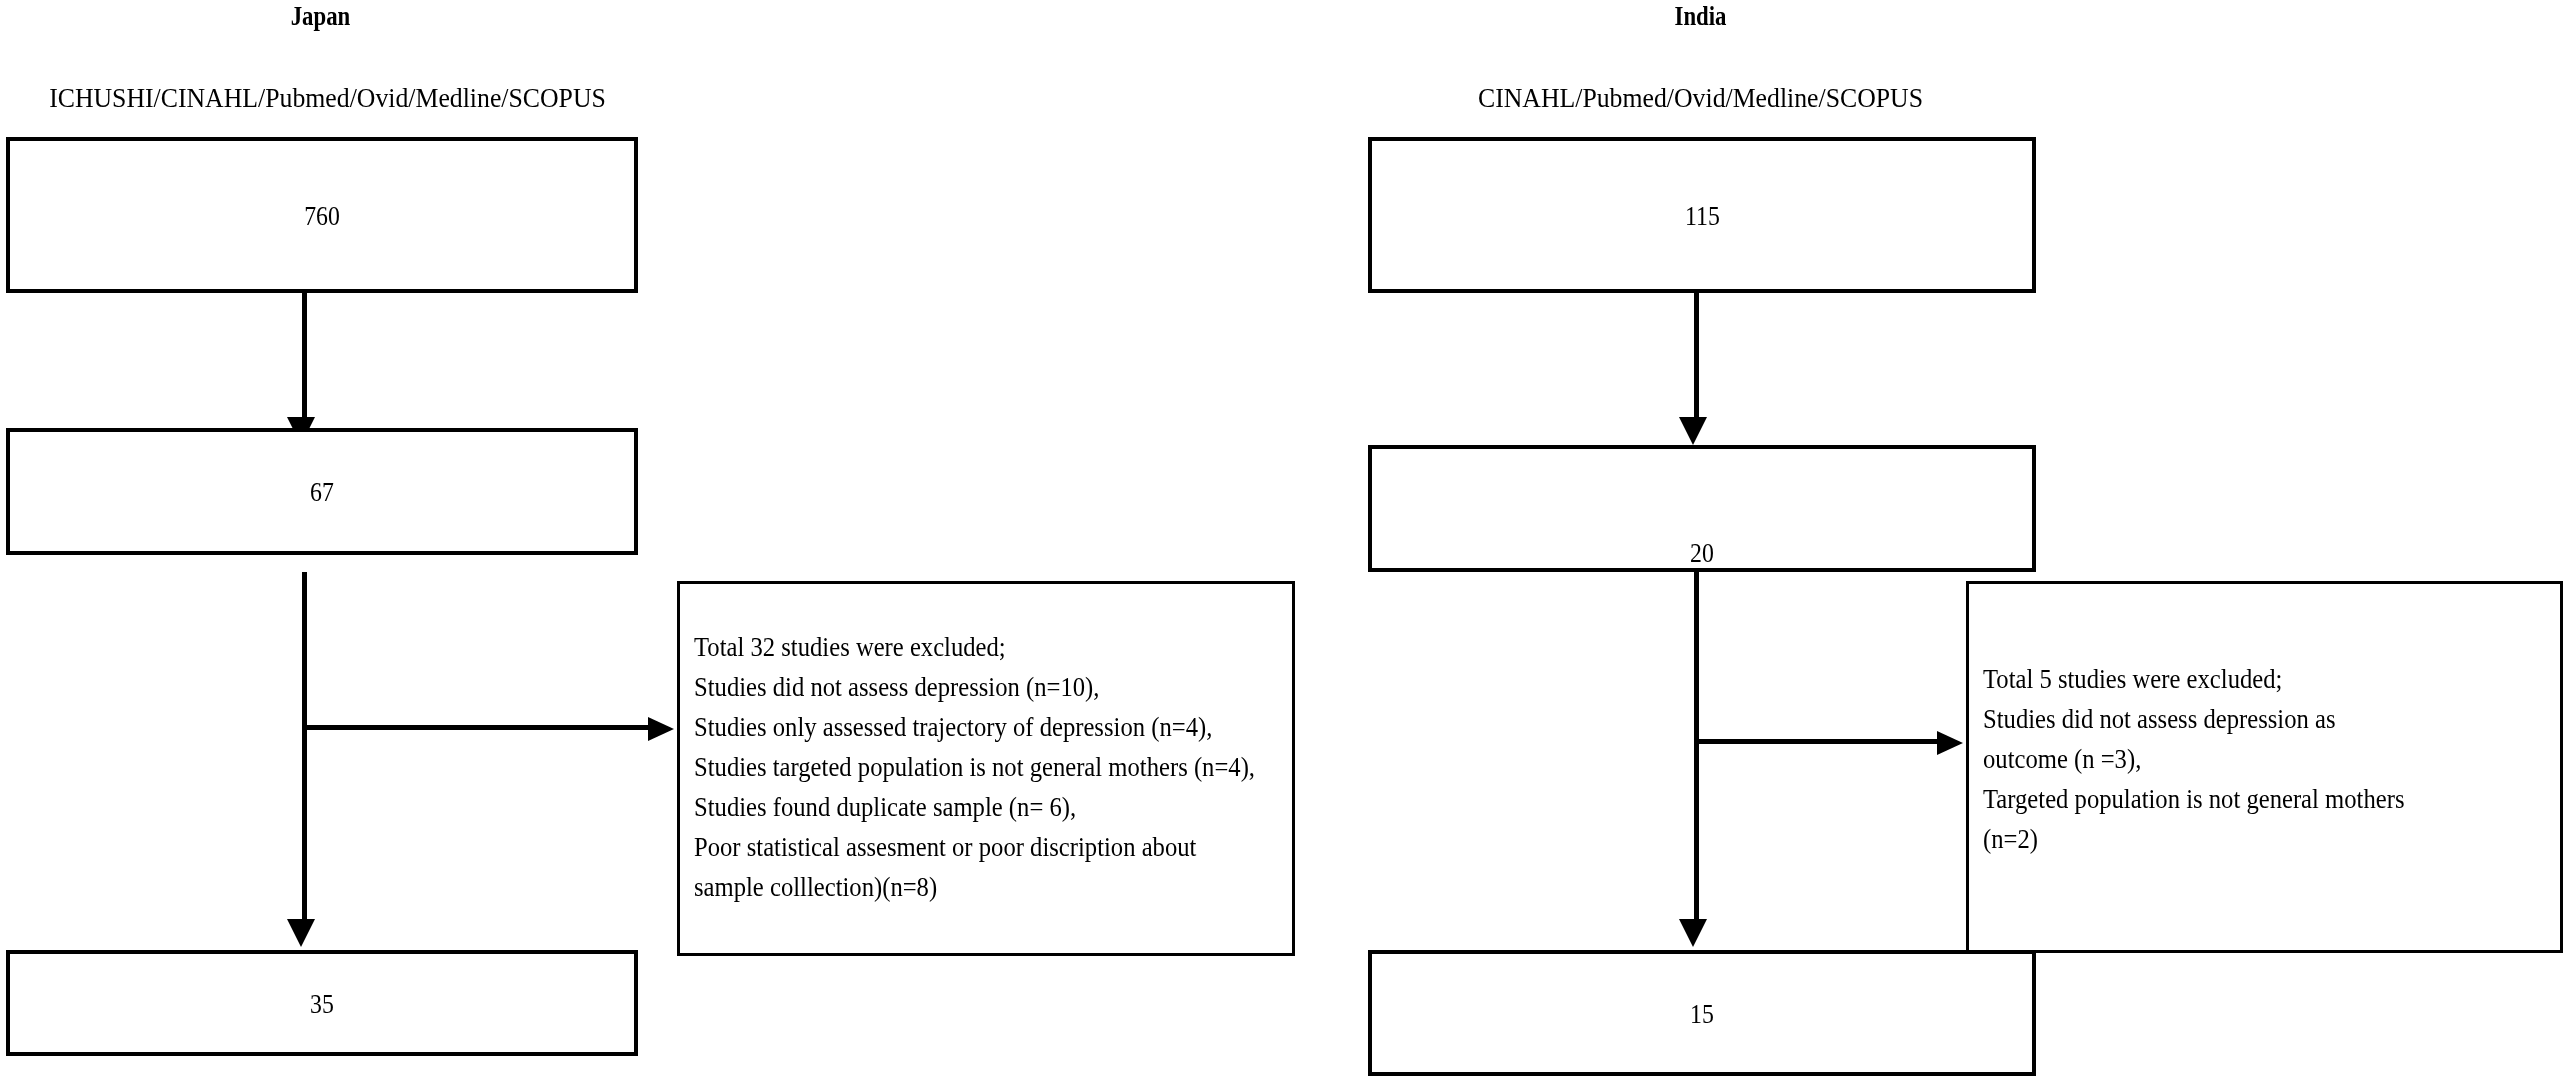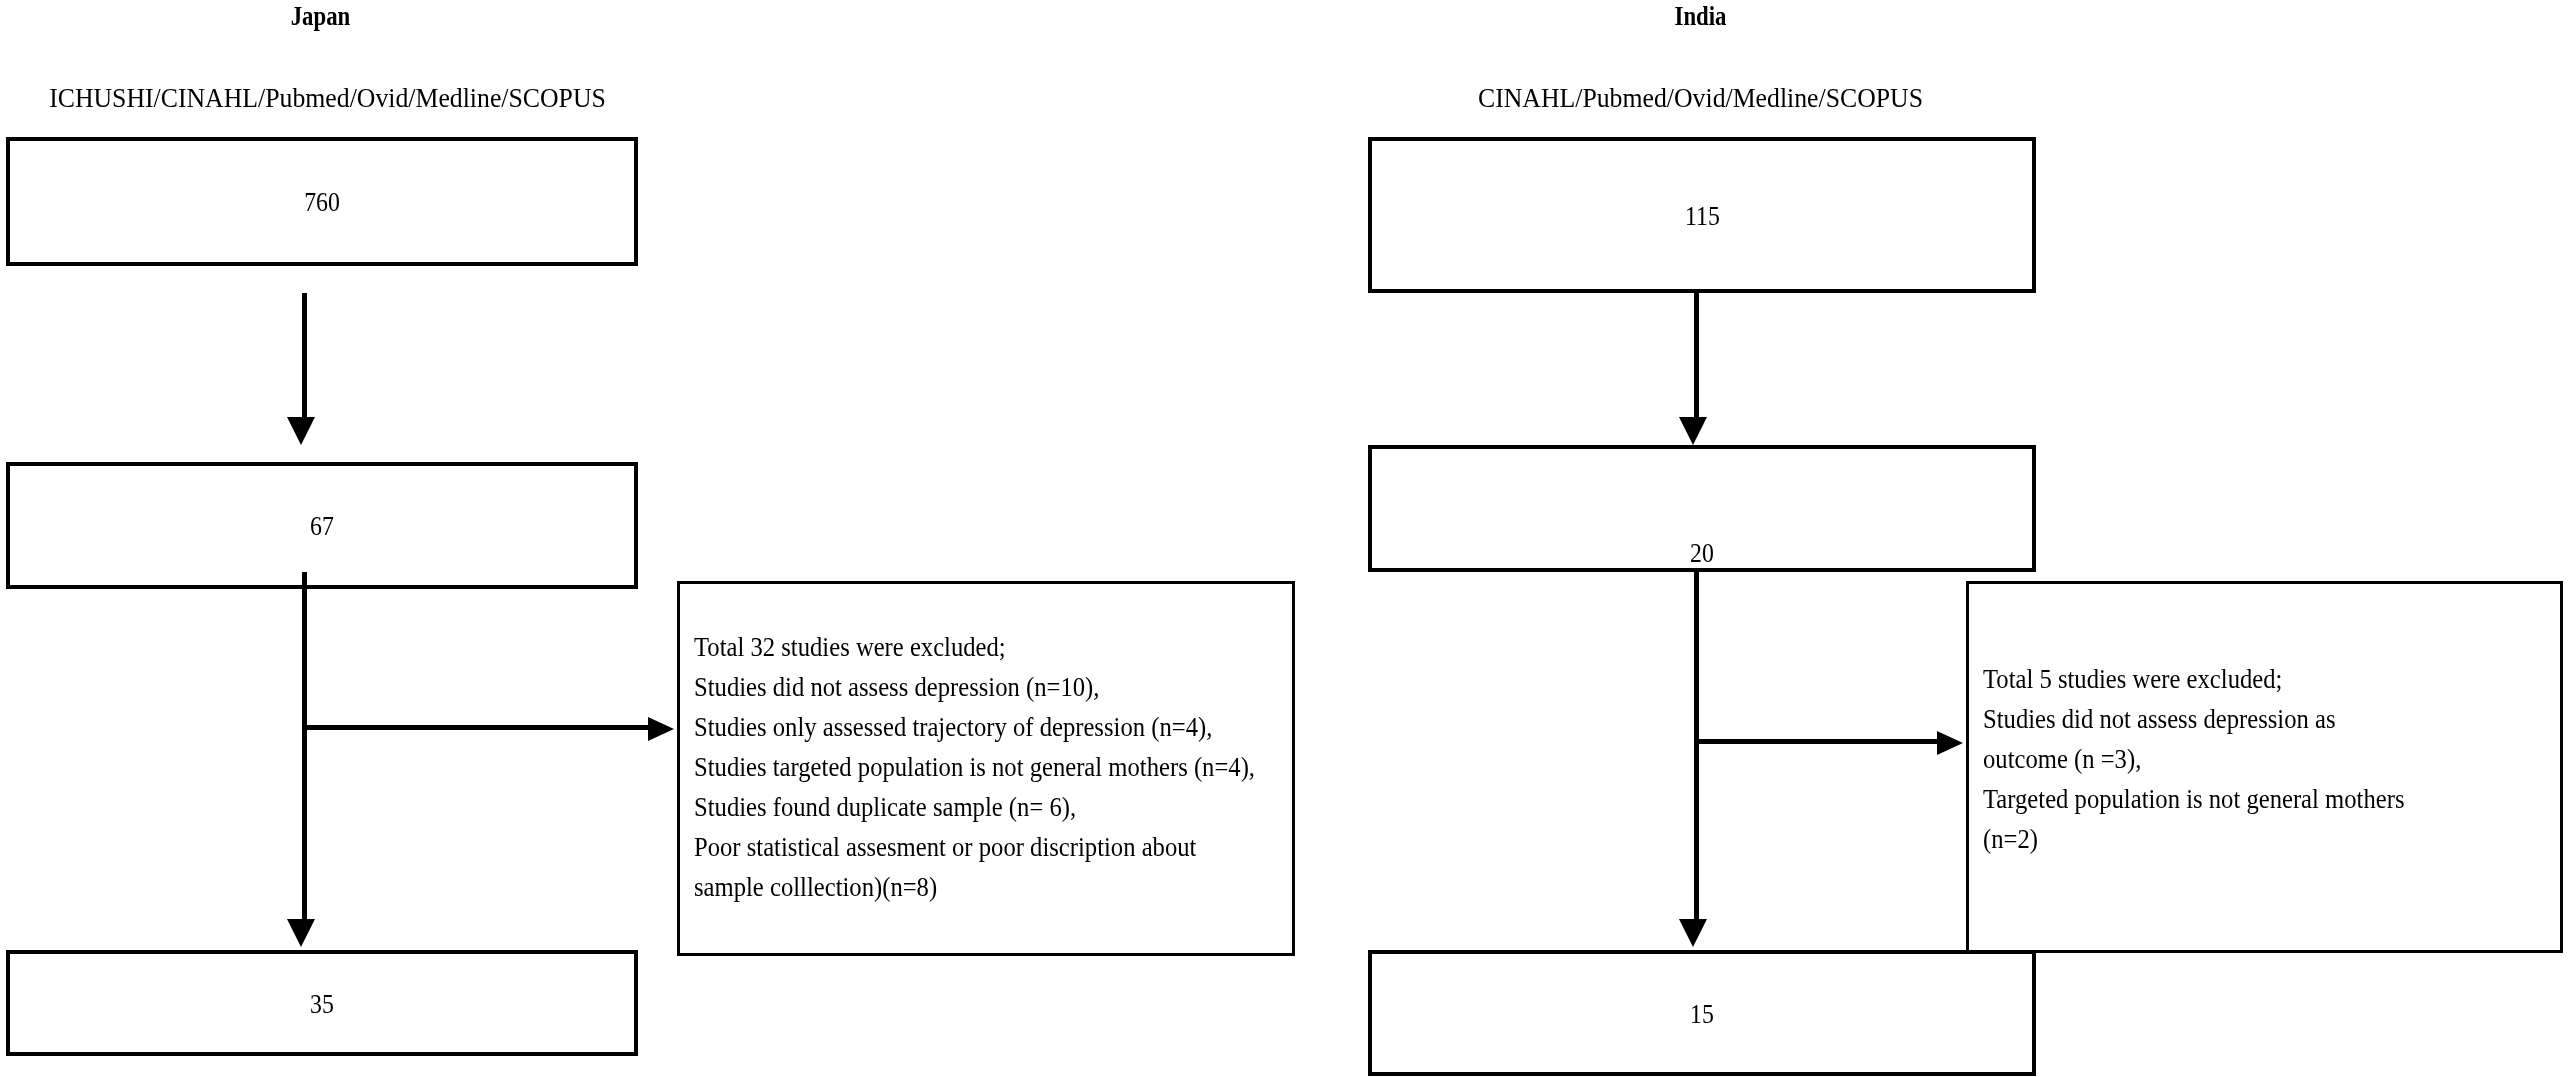--- a/index.html
+++ b/index.html
@@ -105,28 +105,28 @@
 </style>
 </head>
 <body>
 
 <div id="canvas">
 
   <div class="col-title" style="left:216px; top:1.4px; width:209px;">Japan</div>
 
   <div class="col-source" style="left:14px; top:82px; width:627px;">ICHUSHI/CINAHL/Pubmed/Ovid/Medline/SCOPUS</div>
 
-  <div class="node-box" style="left:5.6px; top:137px; width:632px; height:129px;">
+  <div class="node-box" style="left:5.6px; top:137px; width:632px; height:156px;">
     <span class="count">760</span>
   </div>
 
   <div class="vline" style="left:302px; top:293px; height:127px;"></div>
   <div class="arrow-down" style="left:287px; top:417px;"></div>
 
-  <div class="node-box" style="left:5.6px; top:462px; width:632px; height:127px;text-align:center;">
+  <div class="node-box" style="left:5.6px; top:428px; width:632px; height:127px;text-align:center;">
     <span class="count">67</span>
   </div>
 
   <div class="vline" style="left:302px; top:572px; height:350px;"></div>
   <div class="arrow-down" style="left:287px; top:919px;"></div>
 
   <div class="hline" style="left:304px; top:725px; width:349px;"></div>
   <div class="arrow-right" style="left:648px; top:717px;"></div>
 
   <div class="note-box" style="left:677px; top:581px; width:618px; height:375px;">

